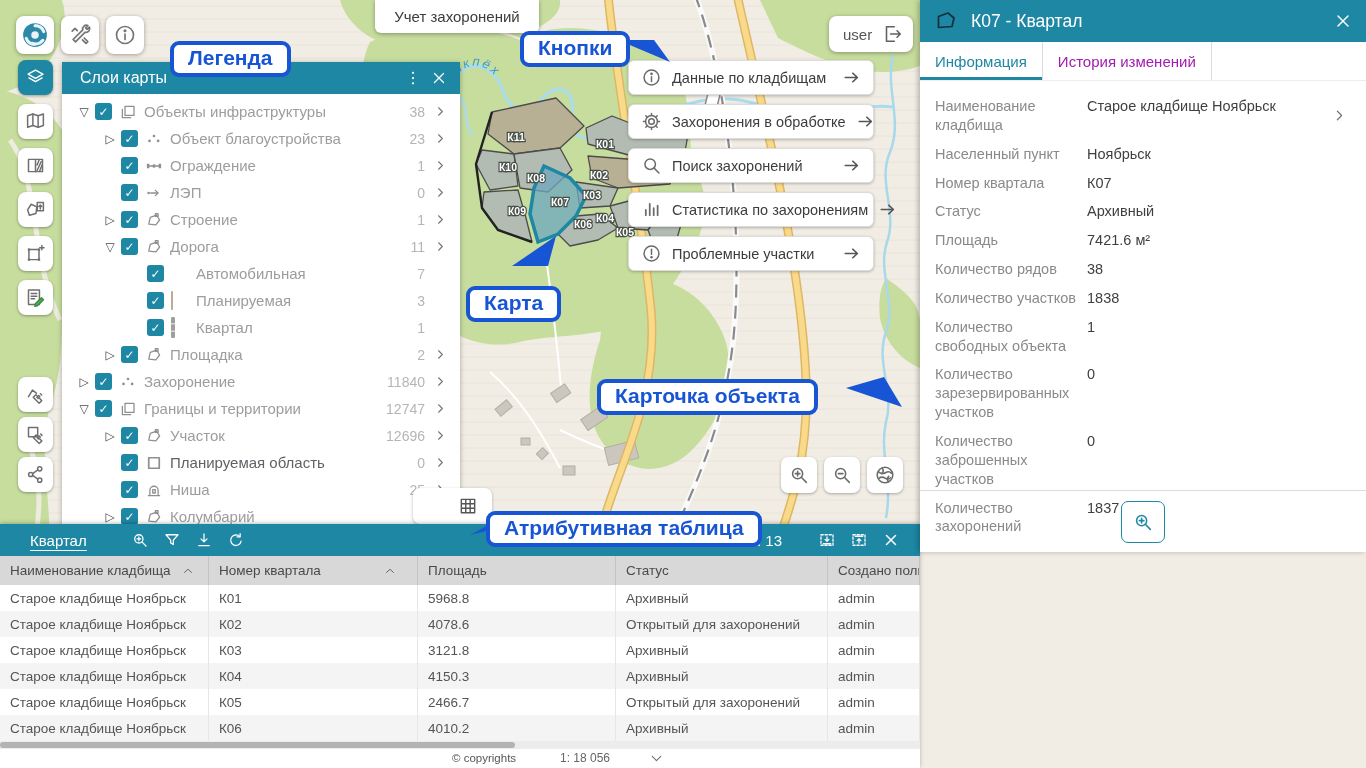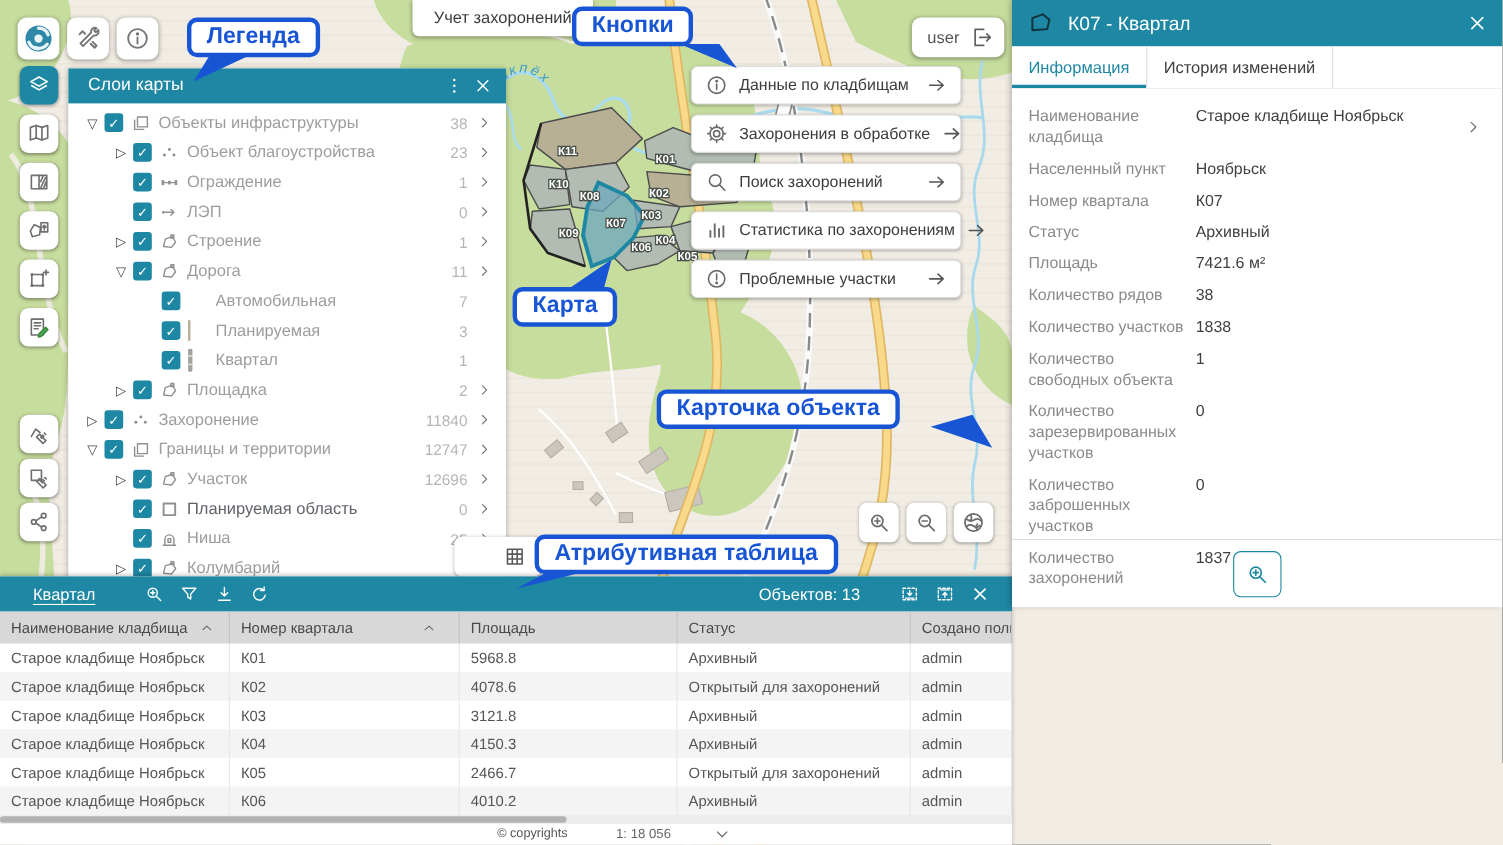--- a/index.html
+++ b/index.html
@@ -94,35 +94,35 @@
   #statusbar .cpy{position:absolute;left:452px;top:3px;}
   #statusbar .scale{position:absolute;left:560px;top:2px;font-size:12px;color:#666;}
   #statusbar .ic{position:absolute;left:648px;top:1px;width:17px;height:17px;color:#757575;cursor:pointer;}
 
   
   #obj-card{position:absolute;left:920px;top:0;width:446px;height:552px;background:#fff;z-index:30;box-shadow:-2px 0 5px rgba(0,0,0,.25);}
   #obj-card .ohead{height:42px;background:#1e87a3;display:flex;align-items:center;padding:0 10px 0 14px;color:#fff;}
   #obj-card .ohead .ic.poly{width:24px;height:24px;color:#10313c;margin-right:13px;}
   #obj-card .ohead .otitle{font-size:17.5px;flex:1;}
   #tabs{height:38px;display:flex;align-items:stretch;border-bottom:1px solid #eee;}
-  .tab{display:flex;align-items:center;padding:0 15px;font-size:15px;color:#404040;border-right:1px solid #dcdcdc;cursor:pointer;}
+  .tab{display:flex;align-items:center;padding:0 15px;font-size:15px;color:#a21caf;border-right:1px solid #dcdcdc;cursor:pointer;}
   .tab.active{color:#1e87a3;box-shadow:inset 0 -3px 0 #1e87a3;}
   #fields{padding:16px 18px 0 15px;}
   .frow{display:flex;margin-bottom:10px;line-height:1.3;}
   .frow .flbl{flex:0 0 142px;font-size:14.5px;color:#8a8a8a;padding-right:10px;}
   .frow .fval{flex:1;font-size:14.5px;color:#3f3f3f;}
   .frow .chev{width:17px;height:17px;color:#757575;flex:none;align-self:center;cursor:pointer;}
   #obj-footer{position:absolute;left:0;bottom:0;width:100%;height:62px;border-top:1px solid #dcdcdc;display:flex;align-items:center;justify-content:center;box-sizing:border-box;}
   #obj-footer .zbtn{width:44px;height:42px;border:1.5px solid #1e87a3;border-radius:7px;background:#fff;color:#1e87a3;
      display:flex;align-items:center;justify-content:center;cursor:pointer;}
   #obj-footer .ic{width:22px;height:22px;}
 
   
   .callout{position:absolute;z-index:50;background:#fff;border:4px solid #1855d4;border-radius:9px;color:#1855d4;
-     font-weight:bold;font-size:21px;padding:1px 14px 3px;white-space:nowrap;}
+     font-weight:bold;font-size:21px;padding:1px 14px 3px;white-space:nowrap;margin-top:25px;}
   #callout-tails{position:absolute;left:0;top:0;width:1366px;height:768px;z-index:49;pointer-events:none;}
 </style>
 </head>
 <body>
 
 <div id="stage">
 
   <div id="map-wrap">
     <svg width="920" height="768" viewBox="0 0 920 768">
       <defs>

